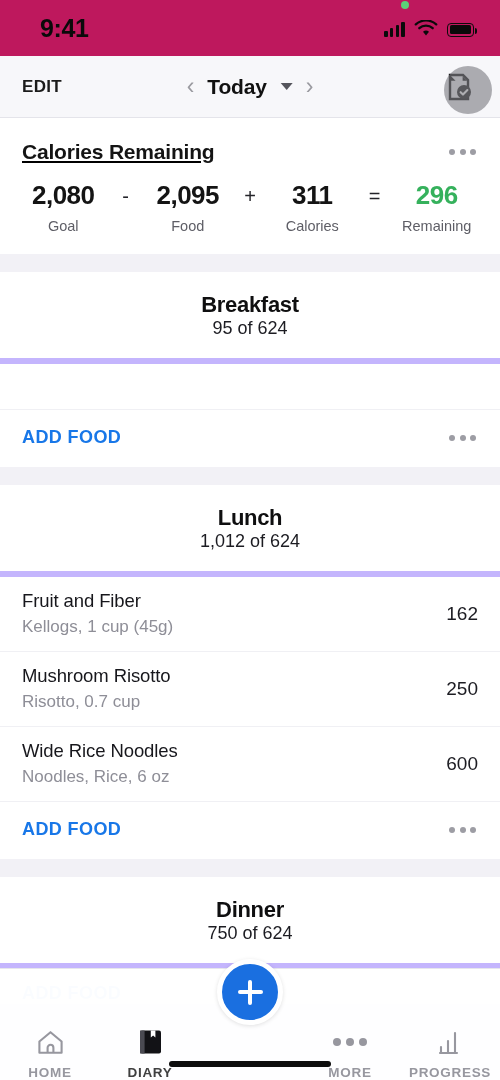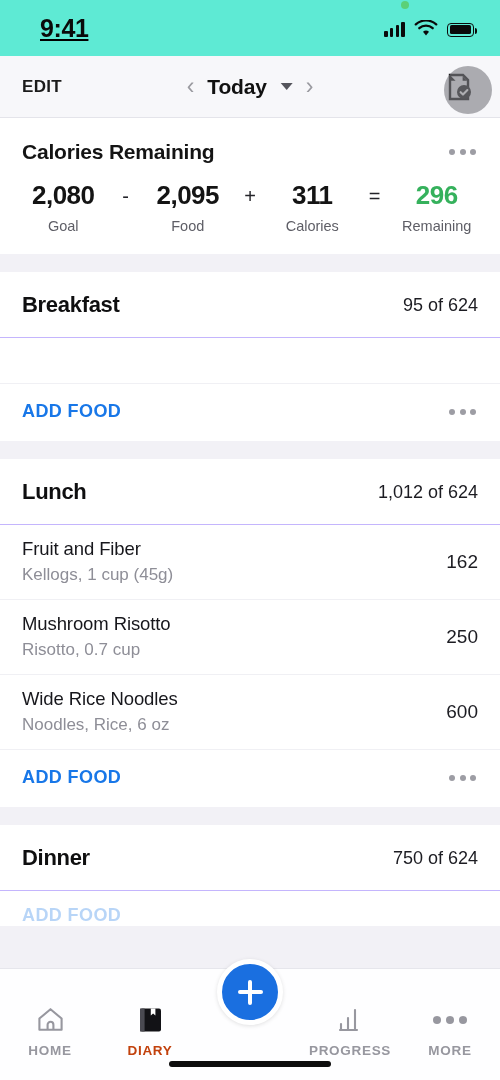--- a/index.html
+++ b/index.html
@@ -6,23 +6,23 @@
   html, body {
     width:500px; height:1080px;
     font-family:"Liberation Sans", sans-serif;
     background:#ffffff;
     overflow:hidden;
   }
   #app { position:relative; width:500px; height:1080px; background:#f2f1f6; }
 
   
   .statusbar {
-    height:56px; background:#5eead4;
-    display:flex; align-items:center; justify-content:space-between;
-    padding:0 26px 0 40px; position:relative;text-decoration:underline;
+    height:56px; background:#be185d;
+    display:flex; align-items:center; justify-content:space-between;
+    padding:0 26px 0 40px; position:relative;
   }
   .clock { font-size:25px; font-weight:700; color:#0a0a0a; letter-spacing:-.4px; }
   .status-right { display:flex; align-items:flex-end; gap:9px; position:relative; }
   .rec-dot {
     position:absolute; top:-19px; left:17px;
     width:8px; height:8px; border-radius:50%; background:#5bd078;
   }
   .bars { display:flex; align-items:flex-end; gap:2.2px; height:15px; }
   .bars i { width:3.6px; background:#0a0a0a; border-radius:1px; display:block; }
   .bars i:nth-child(1){ height:6px; }
@@ -70,37 +70,38 @@
   }
 
   
   .card { background:#fff; }
   .gap { height:18px; background:#f2f1f6; }
 
   
   .cal-head {
     display:flex; align-items:center; justify-content:space-between;
     padding:22px 24px 0 22px;
+    text-decoration:underline;
   }
   .cal-title { font-size:21px; font-weight:600; color:#141414; letter-spacing:-.2px; }
   .dots-sm { display:flex; gap:4.5px; cursor:pointer; }
   .dots-sm i { width:6px; height:6px; border-radius:50%; background:#9d9da4; display:block; }
   .cal-row { display:flex; align-items:flex-start; padding:16px 16px 20px 16px; }
   .cal-cell { flex:1; text-align:center; }
   .cal-num { font-size:26px; font-weight:600; color:#141414; letter-spacing:-.5px; }
   .cal-num.green { color:#35b15c; font-weight:600; }
   .cal-lbl { font-size:14.5px; color:#5e5e66; margin-top:7px; }
   .cal-op {
     width:30px; text-align:center; font-size:20px; color:#232329; padding-top:5px;
   }
 
   
   .meal-head {
     display:flex; align-items:center; justify-content:space-between;
-    padding:20px 22px 19px 22px; border-bottom:1px solid #c4b5fd;
+    padding:20px 22px 19px 22px; border-bottom:6px solid #c4b5fd;flex-direction:column;
   }
   .meal-name { font-size:22px; font-weight:700; color:#0f0f10; letter-spacing:-.3px; }
   .meal-total { font-size:18px; font-weight:500; color:#1c1c22; }
 
   .food-row {
     display:flex; align-items:center; justify-content:space-between;
     padding:13px 22px 14px 22px; border-bottom:1px solid #f0f0f4;
   }
   .food-row:last-of-type { border-bottom:none; }
   .food-name { font-size:18.5px; color:#17171c; letter-spacing:-.1px; }
@@ -118,26 +119,26 @@
   .addfood {
     font-size:18px; font-weight:700; color:#1877e8; letter-spacing:.4px;
     background:none; border:none; font-family:inherit; cursor:pointer;
   }
 
   
   .tabbar {
     position:absolute; left:0; right:0; bottom:0; height:112px;
     background:rgba(255,255,255,.93);
     border-top:1px solid #e6e6ec;
-    display:flex; align-items:center; padding-top:14px;
+    display:flex; align-items:flex-end; padding-top:14px;
   }
   .tab { flex:1; display:flex; flex-direction:column; align-items:center; gap:9px; cursor:pointer; }
   .tab .ic { height:28px; display:flex; align-items:center; justify-content:center; }
   .tab .lbl { font-size:13.5px; font-weight:700; letter-spacing:.7px; color:#97979f; }
-  .tab.active .lbl { color:#c2410c; }
+  .tab.active .lbl { color:#404040; }
   .tab.spacer { pointer-events:none; }
   .dots-more { display:flex; gap:5px; align-items:center; }
   .dots-more i { width:8px; height:8px; border-radius:50%; background:#97979f; display:block; }
   .fab {
     position:absolute; left:50%; transform:translateX(-50%); top:-10px;
     width:66px; height:66px; border-radius:50%;
     background:#1a6fe0; border:5px solid #fff;
     display:flex; align-items:center; justify-content:center; cursor:pointer;
     box-shadow:0 1px 4px rgba(0,0,0,.12);
   }
@@ -315,36 +316,36 @@
           <rect x="2" y="1.5" width="21" height="23" rx="2" fill="#121216"></rect>
           <rect x="2" y="1.5" width="4.6" height="23" fill="#4a4a52"></rect>
           <path d="M12.8 1.5h4.6v7l-2.3-2-2.3 2z" fill="#fff"></path>
         </svg>
       </div>
       <div class="lbl">DIARY</div>
     </div>
     <div class="tab spacer"></div>
     <div class="tab">
       <div class="ic">
+        <div class="dots-more">
+            <i></i>
+            <i></i>
+            <i></i>
+          </div>
+      </div>
+      <div class="lbl">MORE</div>
+    </div>
+    <div class="tab">
+      <div class="ic">
         <svg width="26" height="25" viewBox="0 0 26 25">
           <path d="M4 23V17" stroke="#97979f" stroke-width="2.1" stroke-linecap="round"></path>
           <path d="M11 23V11" stroke="#97979f" stroke-width="2.1" stroke-linecap="round"></path>
           <path d="M18 23V3" stroke="#97979f" stroke-width="2.1" stroke-linecap="round"></path>
           <path d="M3 23h17" stroke="#97979f" stroke-width="2.1" stroke-linecap="round"></path>
         </svg>
       </div>
       <div class="lbl">PROGRESS</div>
     </div>
-    <div class="tab">
-      <div class="ic">
-        <div class="dots-more">
-            <i></i>
-            <i></i>
-            <i></i>
-          </div>
-      </div>
-      <div class="lbl">MORE</div>
-    </div>
     <div class="fab"></div>
     <div class="home-ind"></div>
   </div>
 
 </div>
 
 </body></html>

